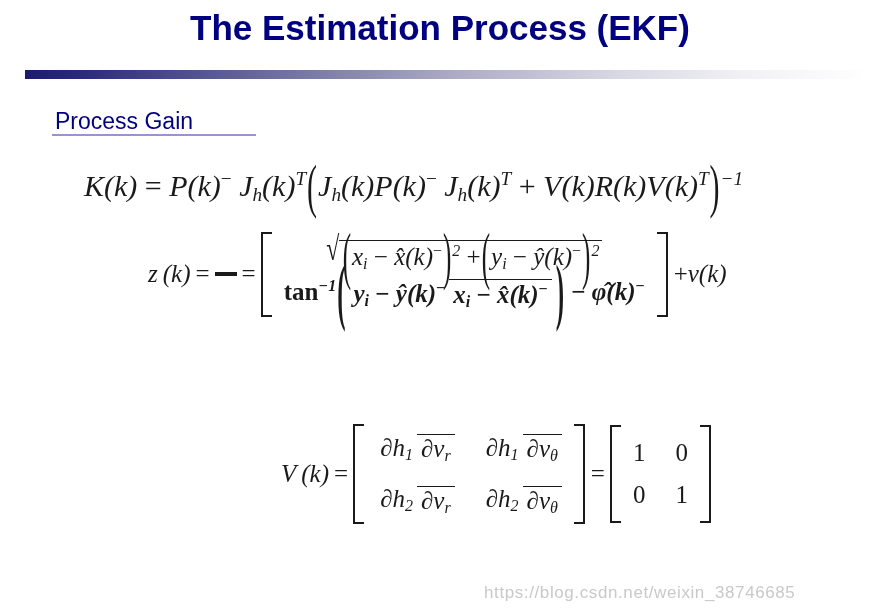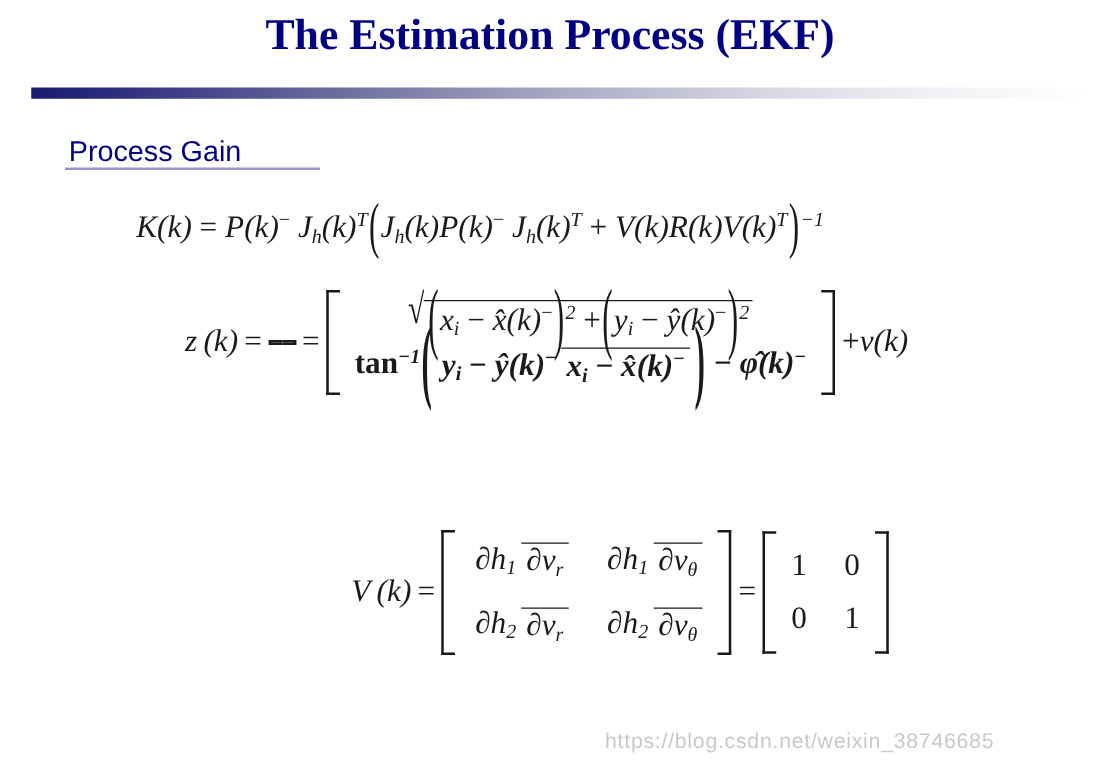--- a/index.html
+++ b/index.html
@@ -15,21 +15,21 @@
     position: relative;
   }
 
   
   .slide-title {
     position: absolute;
     top: 8px;
     left: 0;
     width: 880px;
     text-align: center;
-    font-family: Liberation Serif, serif;
+    font-family: Liberation Sans, sans-serif;
     font-size: 35px;
     font-weight: bold;
     color: #000080;
     letter-spacing: 0px;
     white-space: nowrap;
   }
 
   
   .title-rule {
     position: absolute;
@@ -95,22 +95,21 @@
     font-style: normal;
     transform: scaleY(2.55);
     transform-origin: center;
     margin: 0 1px;
   }
 
   
   #eq-kalman-gain {
     top: 168px;
     left: 84px;
-    font-size: 25px;
-    margin-left: 25px;
+    font-size: 30px;
   }
 
   
   #eq-measurement {
     top: 232px;
     left: 148px;
     font-size: 25px;
     display: flex;
     align-items: center;
   }

